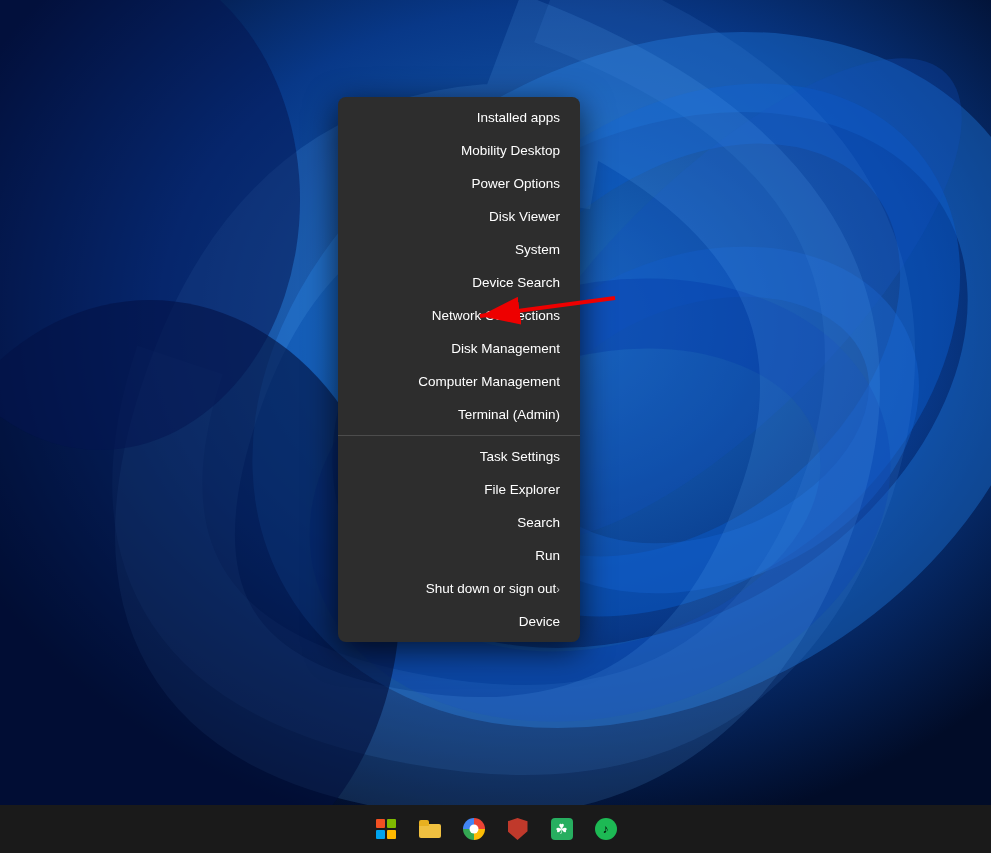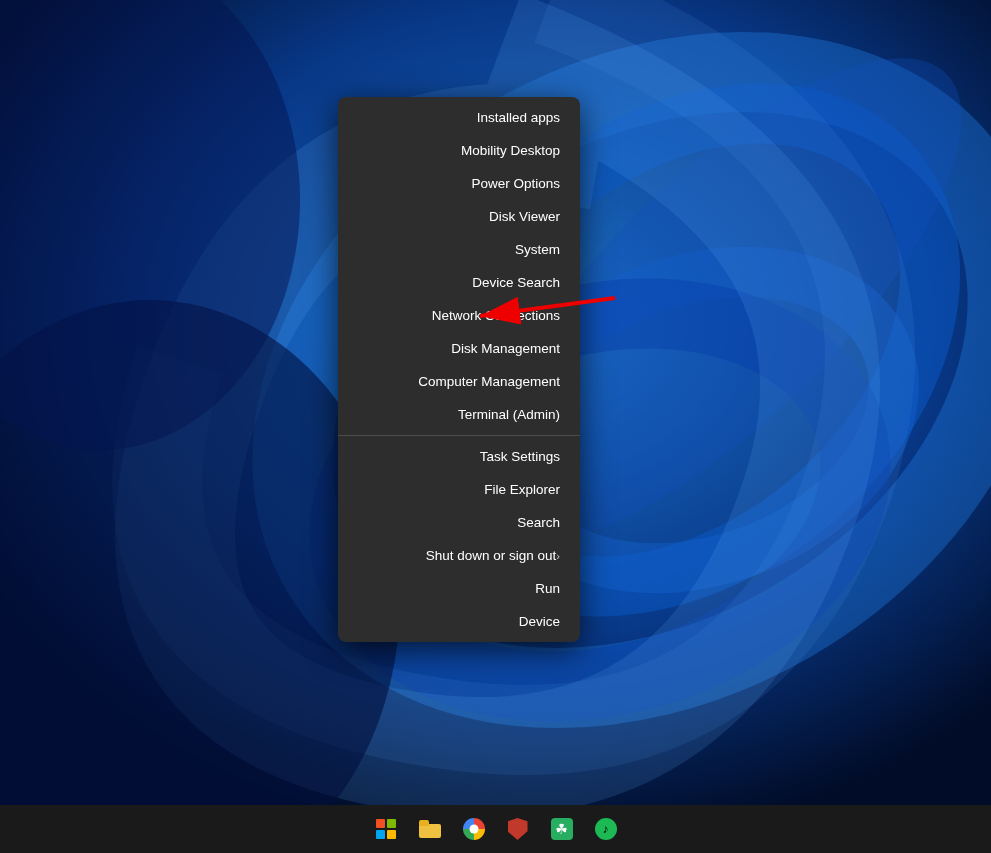--- a/index.html
+++ b/index.html
@@ -264,25 +264,25 @@
     <div class="menu-item">
       <span>Task Settings</span>
     </div>
     <div class="menu-item">
       <span>File Explorer</span>
     </div>
     <div class="menu-item">
       <span>Search</span>
     </div>
     <div class="menu-item">
+      <span>Run</span>
+    </div>
+    <div class="menu-item">
       <span>Shut down or sign out</span>
       <span class="chevron">›</span>
-    </div>
-    <div class="menu-item">
-      <span>Run</span>
     </div>
     <div class="menu-item">
       <span>Device</span>
     </div>
   </div>
 
 <div id="red-arrow">
   <svg width="160" height="60" viewBox="0 0 160 60">
     <defs>
       <marker id="arrowhead" markerWidth="10" markerHeight="7" refX="10" refY="3.5" orient="auto">

